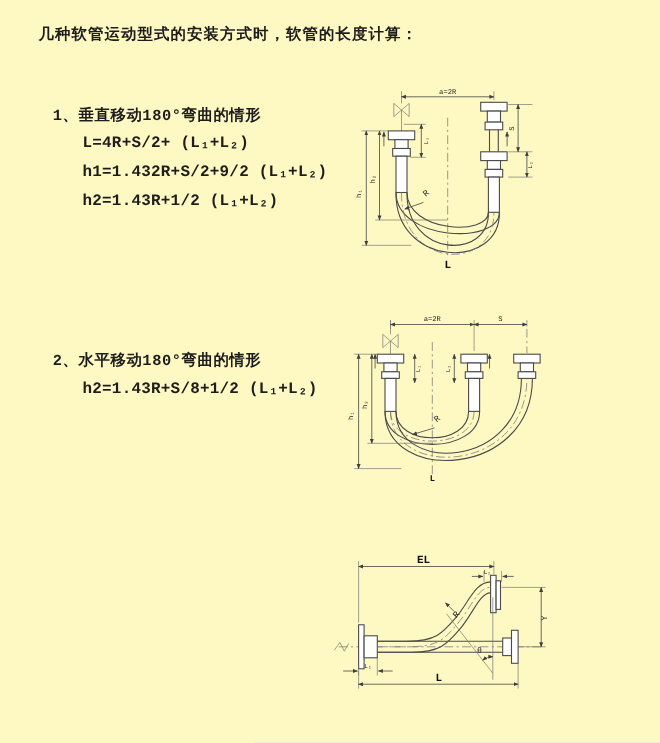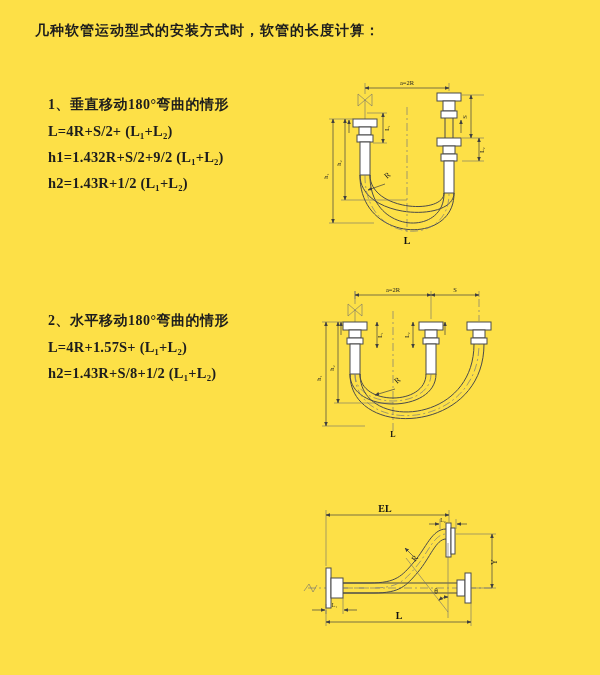--- a/index.html
+++ b/index.html
@@ -1,25 +1,25 @@
 <!DOCTYPE html>
 <html><head>
 <meta charset="utf-8">
 <style>
   html,body{margin:0;padding:0;background:#e8e8e8;}
   .page{
-    position:relative;width:600px;height:675px;background:#fde047;overflow:hidden;
-    font-family:Liberation Serif, serif;color:#1d1d1d;
+    position:relative;width:600px;height:675px;background:#fef9c3;overflow:hidden;
+    font-family:Liberation Mono, monospace;color:#1d1d1d;
   }
   .doc-title{
     position:absolute;left:35px;top:22px;font-size:14px;font-weight:bold;letter-spacing:1px;
   }
   .sec{position:absolute;left:48px;}
   .sec-heading{font-size:14px;font-weight:bold;letter-spacing:0.5px;height:16px;}
-  .formulas{margin-top:6px;}
+  .formulas{margin-left:27px;margin-top:6px;}
   .formula{font-size:14.5px;font-weight:bold;line-height:26px;white-space:pre;letter-spacing:0.2px;}
   svg.diag{position:absolute;}
   
   .pr{fill:#ffffff;stroke:#4a4a4a;stroke-width:1;}
   .hp{fill:none;stroke:#4a4a4a;stroke-width:1;}
   .thin{fill:none;stroke:#6f6f6f;stroke-width:0.6;}
   .dim{fill:none;stroke:#3f3f3f;stroke-width:0.7;}
   .cl{fill:none;stroke:#7a7a7a;stroke-width:0.7;stroke-dasharray:8 3 2 3;}
   .dt{font-size:6.5px;fill:#222;}
   .dts{font-size:5.5px;fill:#222;}
@@ -46,24 +46,23 @@
 
   <section class="sec" style="top:96px">
     <div class="sec-heading">1、垂直移动180°弯曲的情形</div>
     <div class="formulas">
       <div class="formula">L=4R+S/2+ (L₁+L₂)</div>
       <div class="formula">h1=1.432R+S/2+9/2 (L₁+L₂)</div>
       <div class="formula">h2=1.43R+1/2 (L₁+L₂)</div>
     </div>
   </section>
 
-  <section class="sec" style="top:312px">
+  <section class="sec" style="top:319px">
     <div class="sec-heading">2、水平移动180°弯曲的情形</div>
     <div class="formulas">
-      <div class="formula">L=4R+1.57S+ (L₁+L₂)</div>
       <div class="formula">h2=1.43R+S/8+1/2 (L₁+L₂)</div>
     </div>
   </section>
 
 
   <svg class="diag" style="left:316px;top:73px" width="252" height="178" viewBox="0 0 252 178">
     <g>
       <line class="cl" x1="91" y1="34" x2="91" y2="160"></line>
     </g>
     <g>

